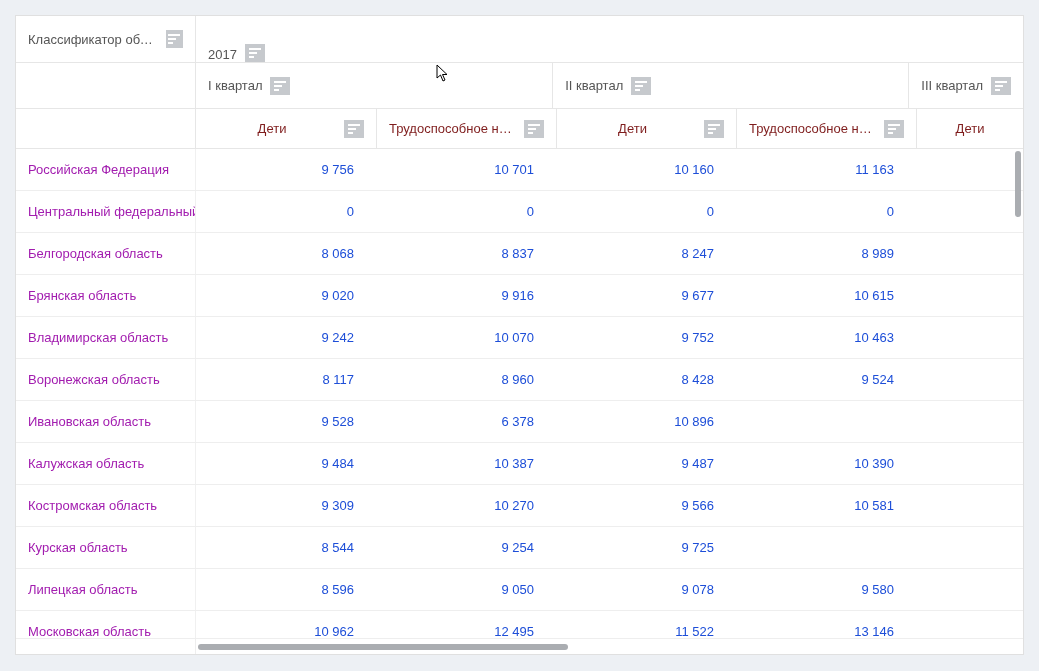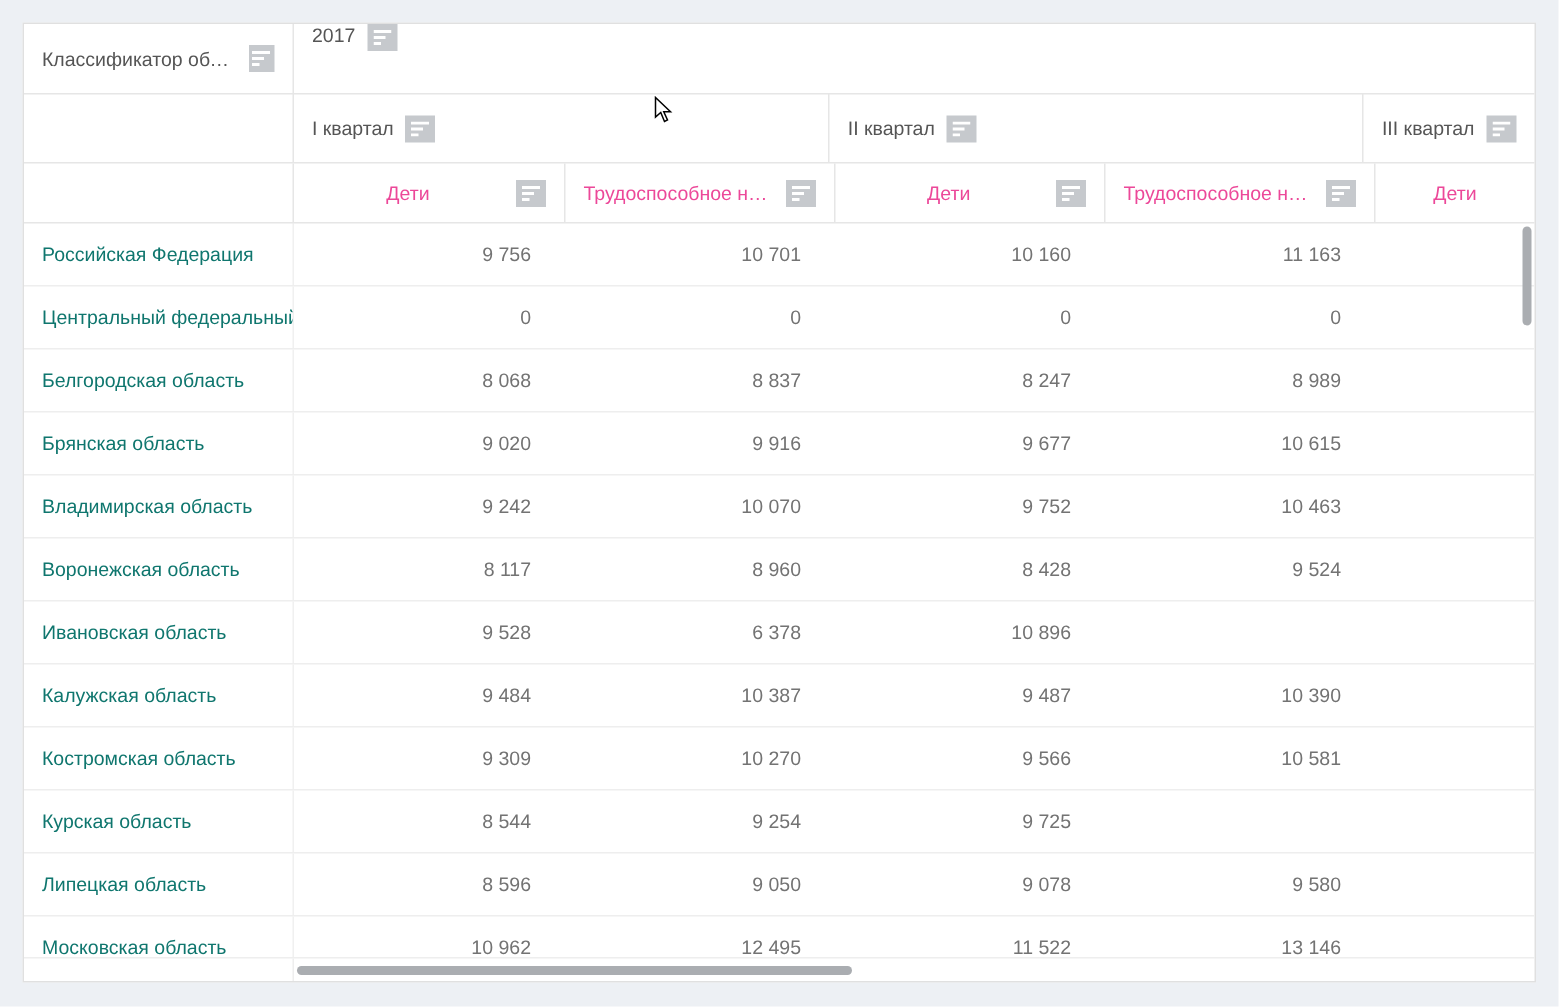--- a/index.html
+++ b/index.html
@@ -28,21 +28,21 @@
   .hdr-row  { display:flex; }
 
   .corner {
     width: 180px; min-width: 180px; height: 46px;
     display:flex; align-items:center; padding:0 12px;
     border-right:1px solid #e6e6e6;
   }
   .corner.empty { border-bottom:none; }
 
   .year-cell {
-    flex: 1; display:flex; align-items:flex-start; height:46px;
+    flex: 1; display:flex; align-items:flex-end; height:46px;
     padding:0 12px;
   }
 
   .q-group {
     display:flex; align-items:center; height:46px;
     padding:0 12px; border-top:1px solid #e6e6e6;
   }
   .q1 { width:360px; }
   .q2 { width:360px; border-left:1px solid #e6e6e6; }
   .q3 { flex:1; border-left:1px solid #e6e6e6; }
@@ -50,21 +50,21 @@
   .metric-row { display:flex; height:40px; border-top:1px solid #e6e6e6;}
   .metric {
     display:flex; align-items:center; justify-content:flex-end;
     padding:0 12px; border-left:1px solid #e6e6e6;
   }
   .m1 { width:180px; border-left:none; }
   .m2 { width:180px; }
   .m3 { width:180px; }
   .m4 { width:180px; }
   .m5 { flex:1; }
-  .metric .lbl { flex:1; text-align:center; color:#ec4899; overflow:hidden; text-overflow:ellipsis; white-space:nowrap;}
+  .metric .lbl { flex:1; text-align:center; color:#7f1d1d; overflow:hidden; text-overflow:ellipsis; white-space:nowrap;}
   .metric .sort-icon { margin-left:8px; }
 
   .sort-icon {
     width:20px; height:18px; display:inline-flex; align-items:center; justify-content:center;
     background:#c6c9cd; color:#fff;
   }
   .sort-icon svg { display:block; }
 
   .hdr-label {
     color:#555; overflow:hidden; text-overflow:ellipsis; white-space:nowrap;
@@ -72,27 +72,27 @@
 
   .body {
     flex:1; overflow:hidden; position:relative;
   }
 
   .data-row {
     display:flex; height:42px; border-bottom:1px solid #eeeeee;
   }
   .row-label {
     width:180px; min-width:180px; padding:0 12px;
-    display:flex; align-items:center; color:#0f766e;
+    display:flex; align-items:center; color:#a21caf;
     overflow:hidden; text-overflow:ellipsis; white-space:nowrap;
     border-right:1px solid #f0f0f0;
   }
   .cell {
     display:flex; align-items:center; justify-content:flex-end;
-    padding:0 22px; color:#737373;
+    padding:0 22px; color:#1d4ed8;
   }
   .c1 { width:180px; }
   .c2 { width:180px; }
   .c3 { width:180px; }
   .c4 { width:180px; }
   .c5 { flex:1; }
 
   .vscroll-track {
     position:absolute; right:2px; top:135px; width:6px; height:66px;
     background:#aaadb1; border-radius:3px;

